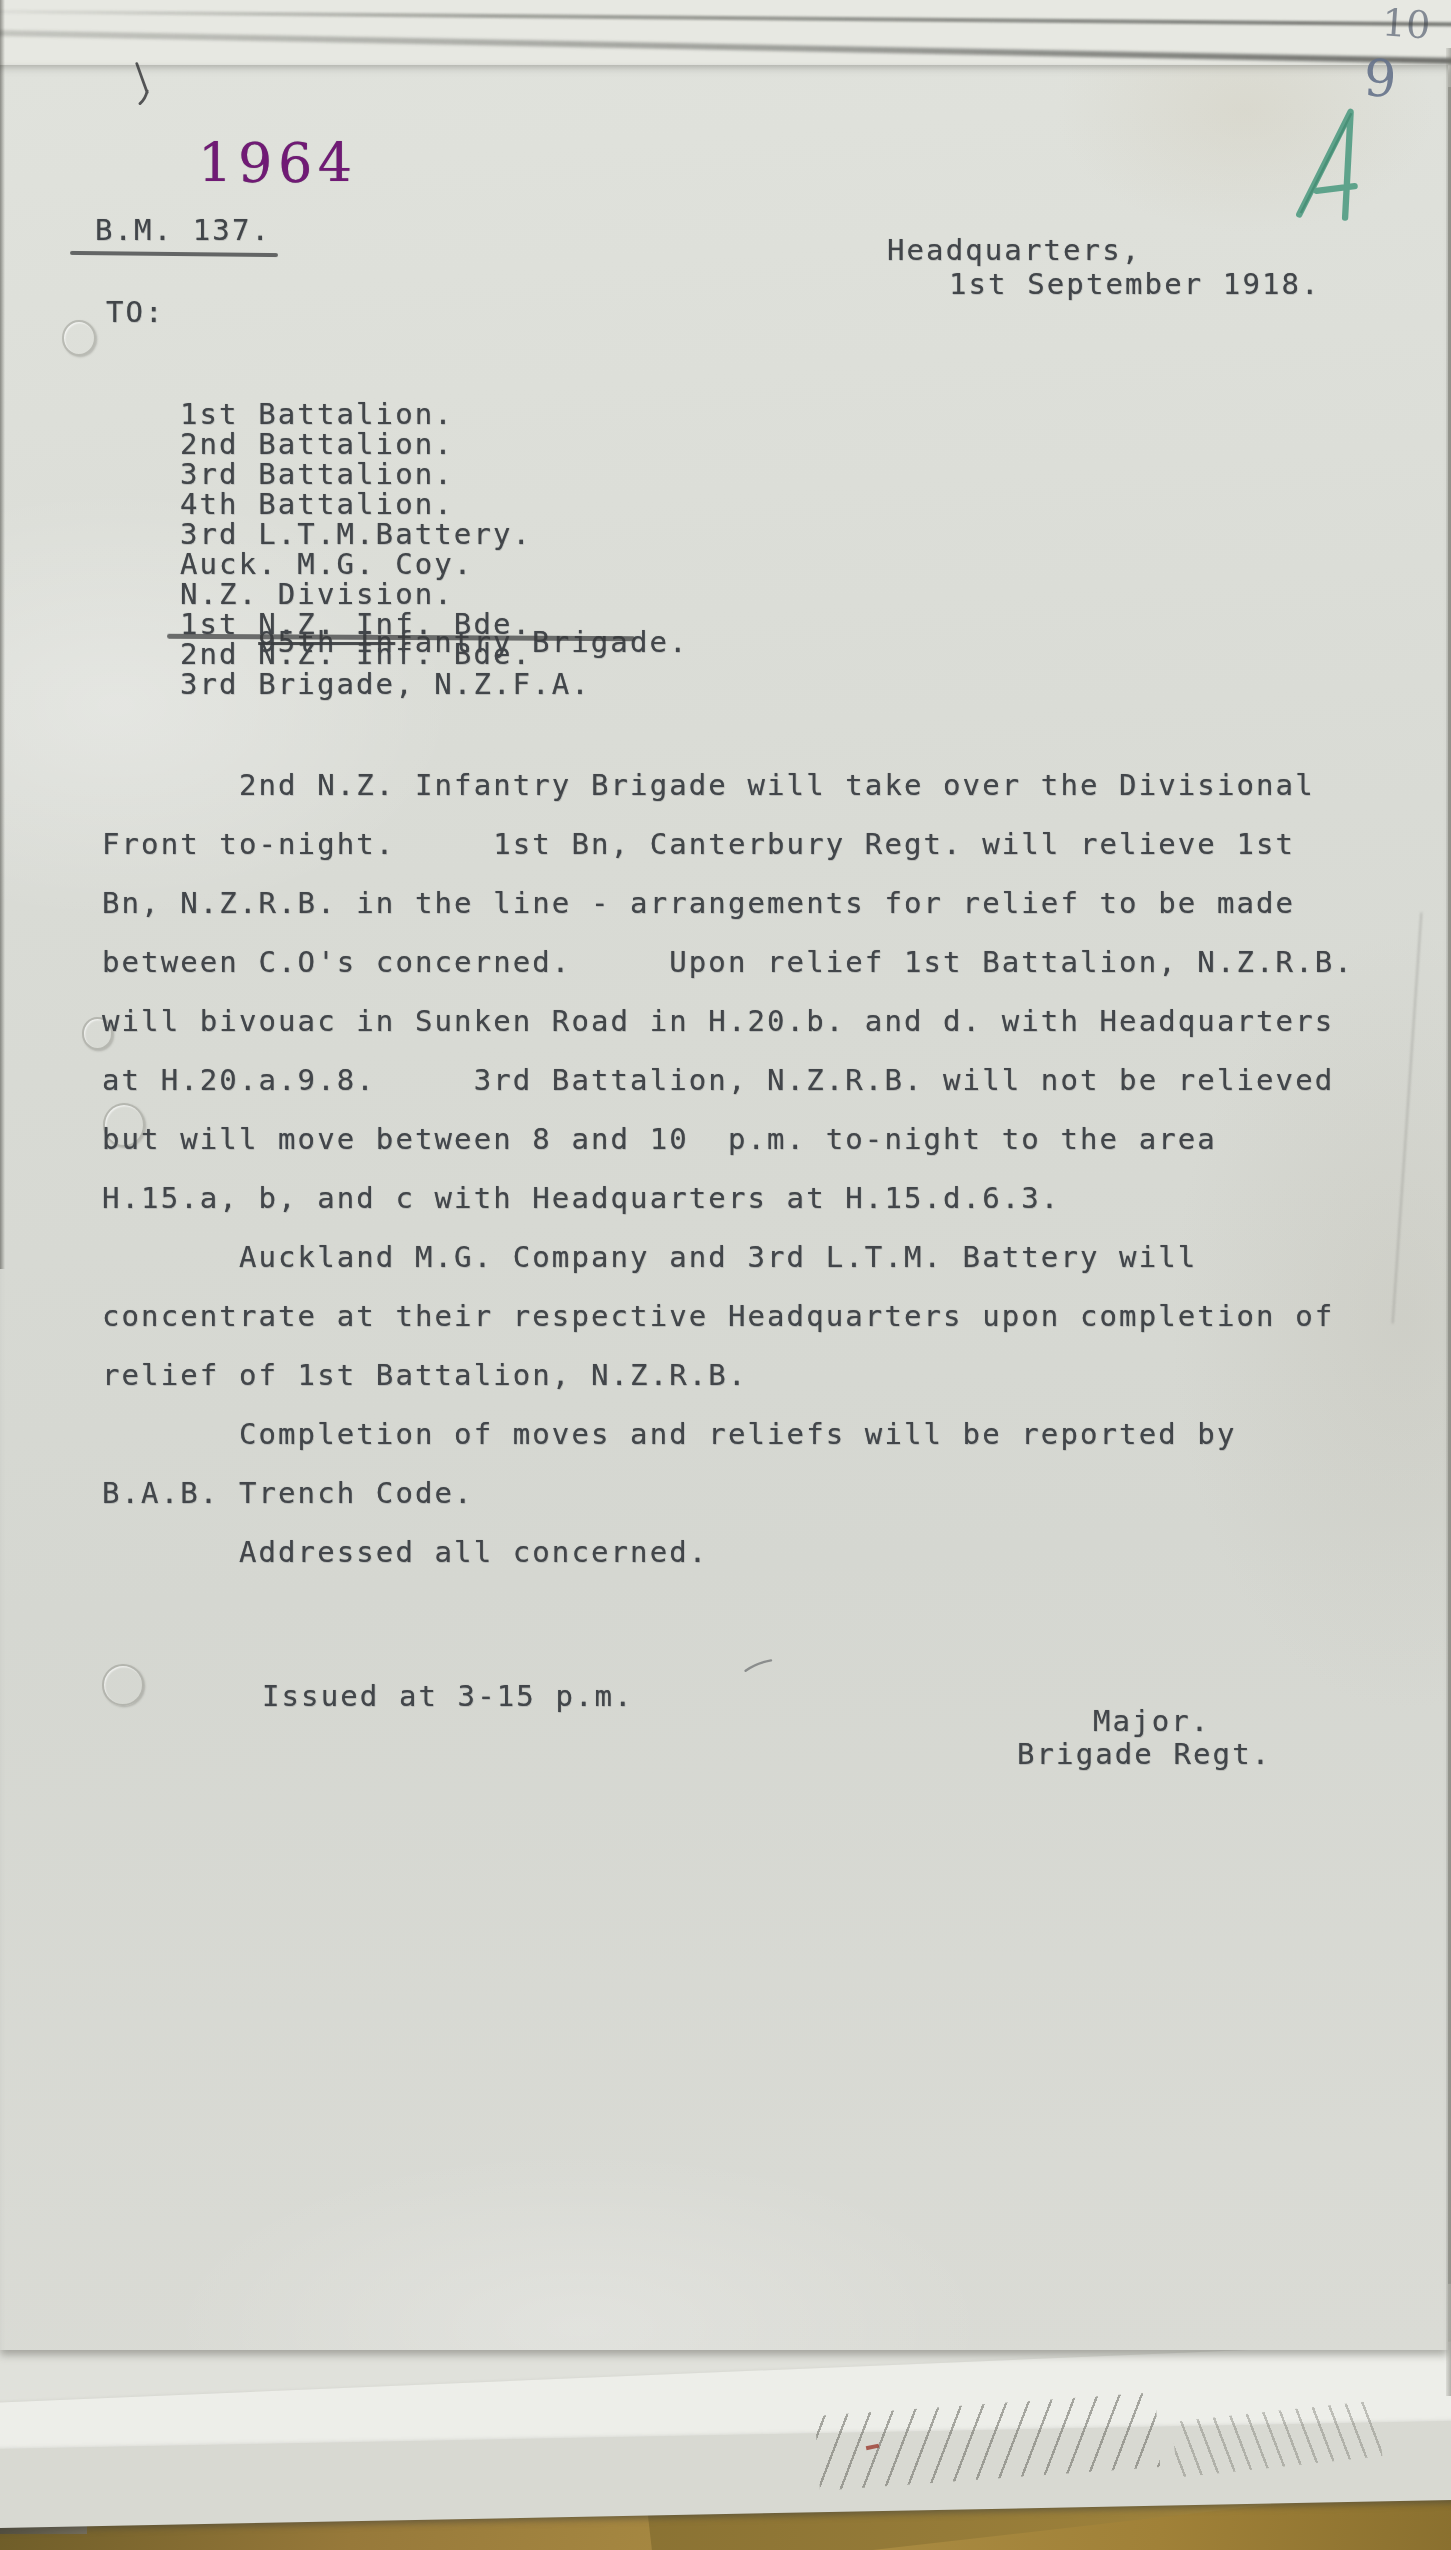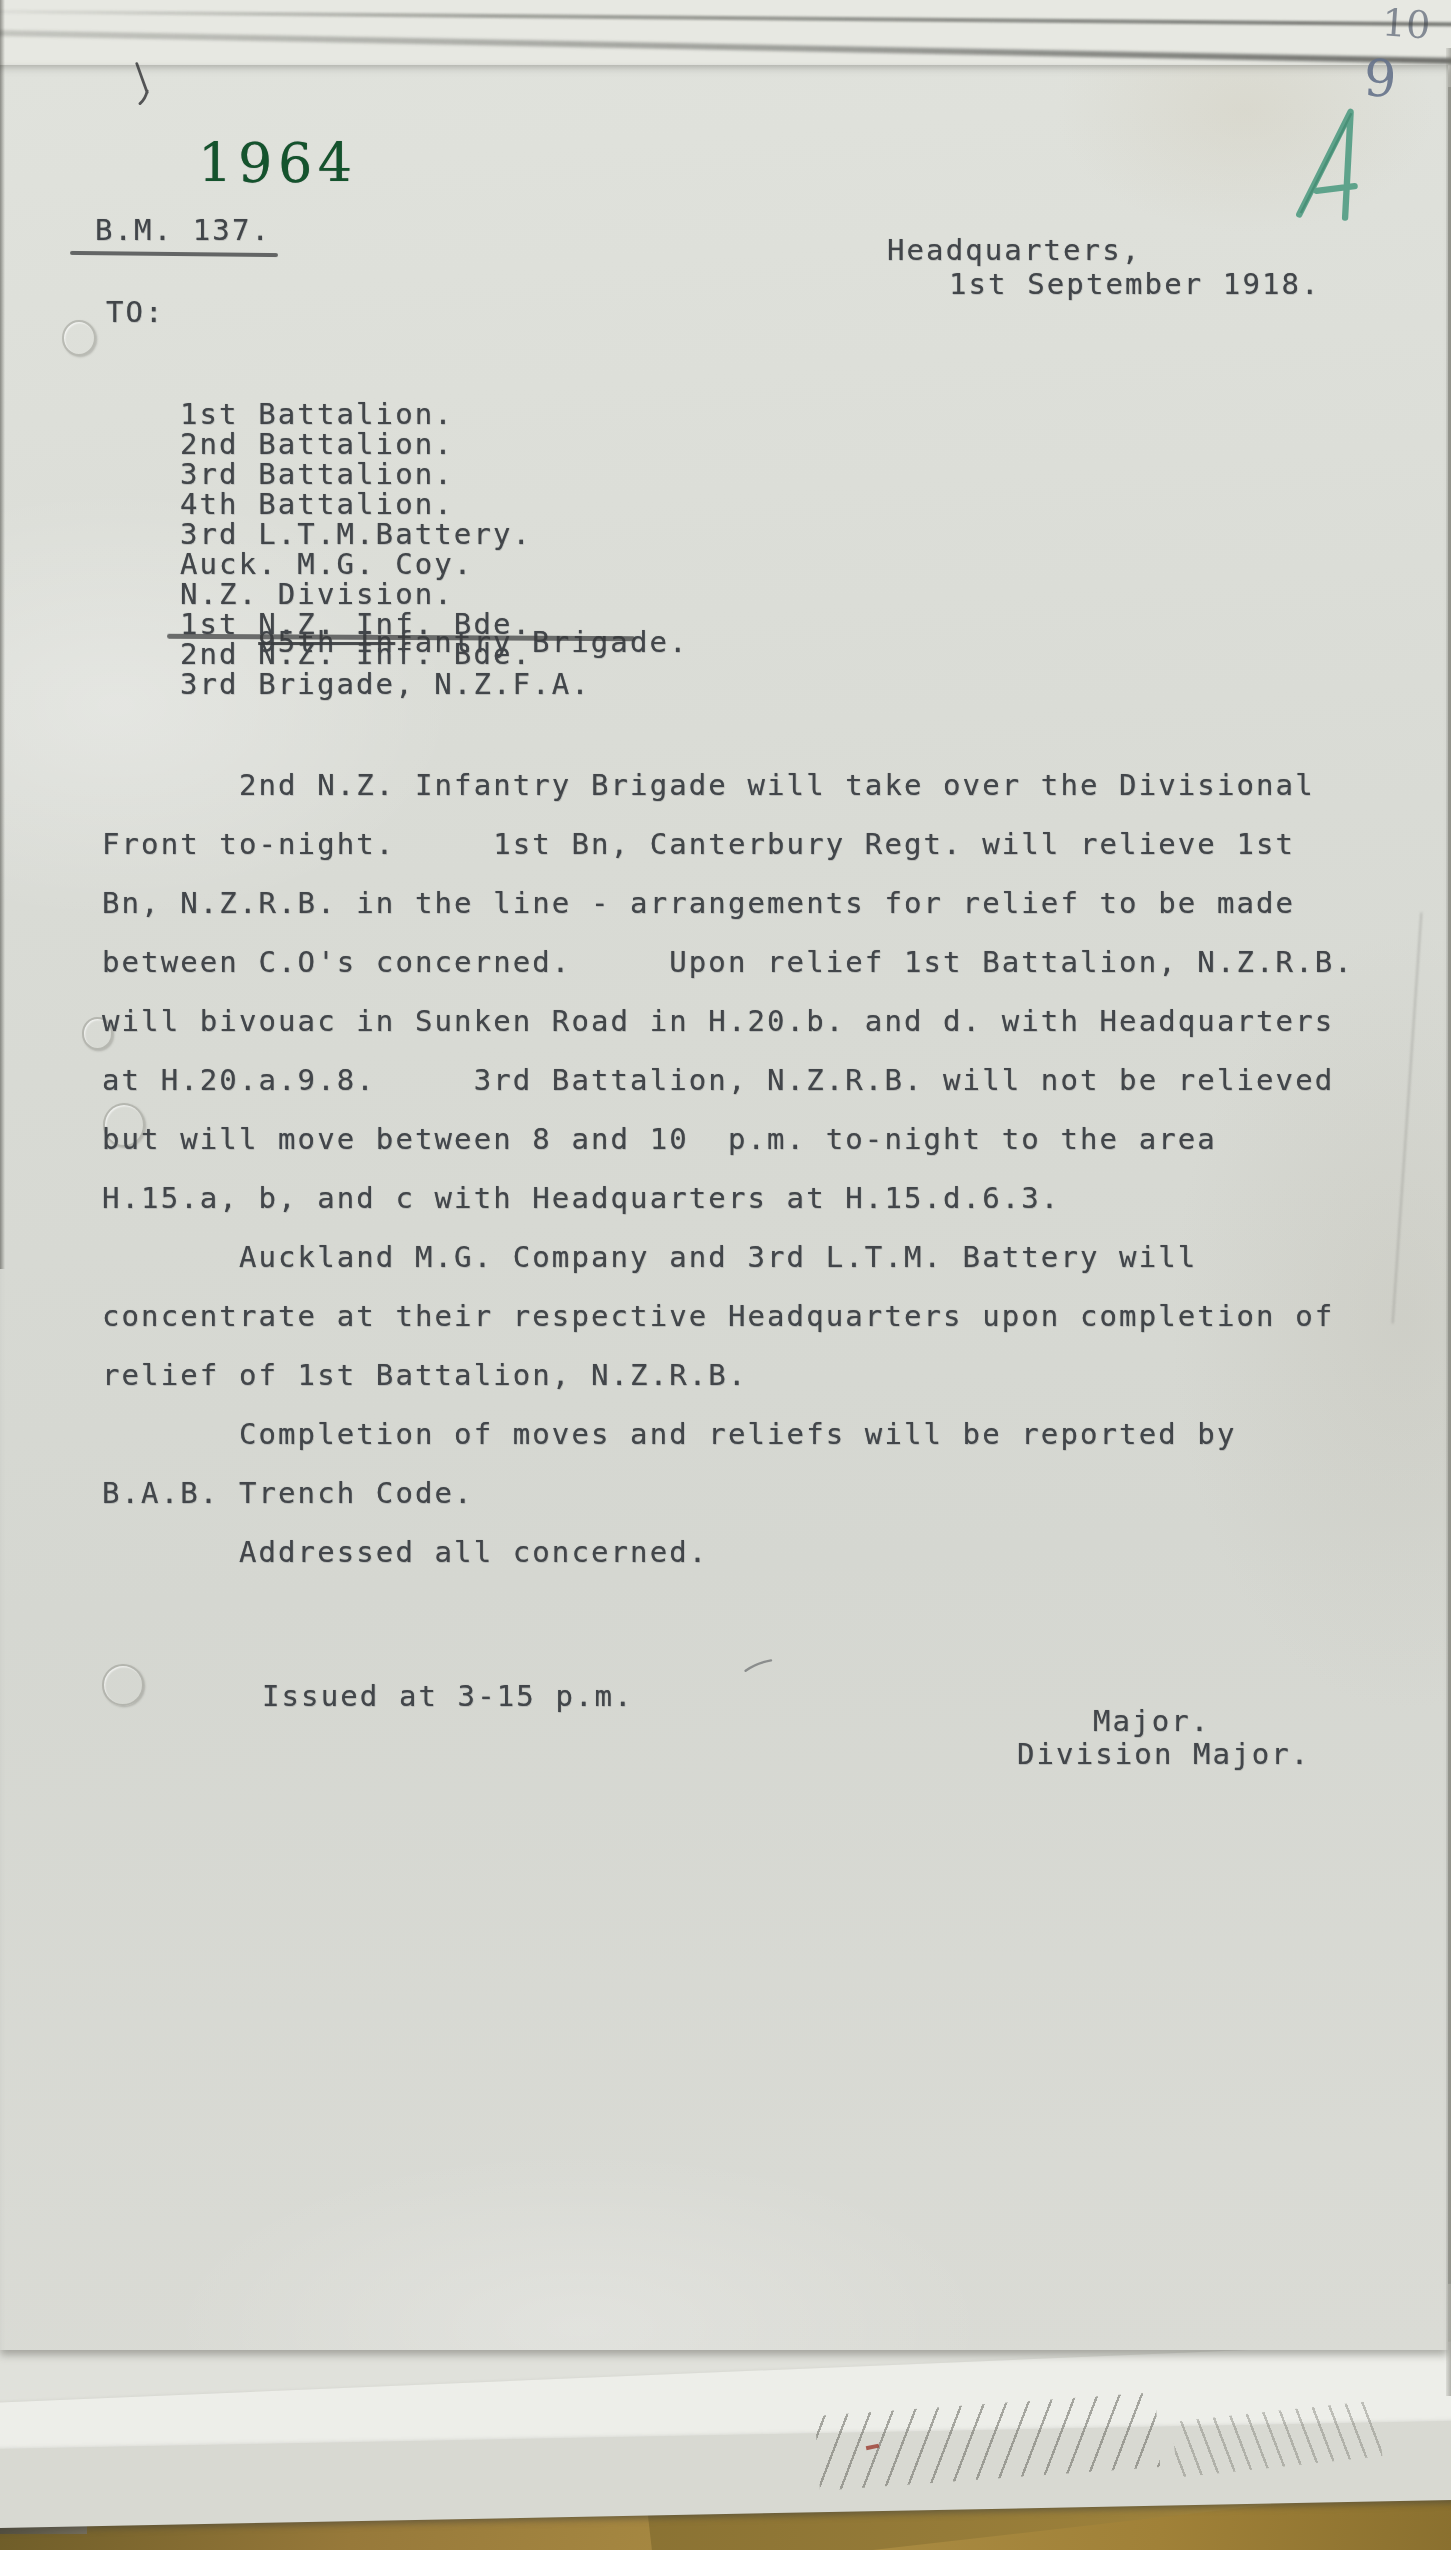--- a/index.html
+++ b/index.html
@@ -75,21 +75,21 @@
   .squiggle{position:absolute;left:132px;top:62px;}
   .tick{position:absolute;left:744px;top:1658px;opacity:.6;}
 
   
   .tw{font-size:29px;letter-spacing:2.1px;color:#42464a;line-height:1.2;
       text-shadow:0 0 0.8px rgba(66,70,74,.55), 0.6px 0.6px 0 rgba(66,70,74,.16);
       white-space:pre-wrap;}
   .abs{position:absolute;}
 
   .doc-number{left:198px;top:132px;font-family:"DejaVu Serif",serif;font-size:54px;
-    letter-spacing:5.6px;color:#14532d;text-shadow:0 0 0.8px rgba(47,50,52,.6);}
+    letter-spacing:5.6px;color:#701a75;text-shadow:0 0 0.8px rgba(47,50,52,.6);}
   .doc-title{left:371px;top:155px;}
   .reference{left:77px;top:213px;margin-left:18px;}
   .ref-underline{position:absolute;left:70px;top:252px;width:208px;height:4px;
     background:rgba(58,60,62,.75);border-radius:2.4px;transform:rotate(.6deg);filter:blur(0.3px);}
   .place{left:887px;top:233px;}
   .date{left:949px;top:267px;}
 
   .to-label{left:106px;top:295px;}
   .to-list{position:absolute;left:180px;top:295px;}
   .to-item{height:30px;line-height:30px;}
@@ -179,16 +179,16 @@
 will bivouac in Sunken Road in H.20.b. and d. with Headquarters
 at H.20.a.9.8.     3rd Battalion, N.Z.R.B. will not be relieved
 but will move between 8 and 10  p.m. to-night to the area
 H.15.a, b, and c with Headquarters at H.15.d.6.3.</div><div class="para">       Auckland M.G. Company and 3rd L.T.M. Battery will
 concentrate at their respective Headquarters upon completion of
 relief of 1st Battalion, N.Z.R.B.</div><div class="para">       Completion of moves and reliefs will be reported by
 B.A.B. Trench Code.</div><div class="para">       Addressed all concerned.</div></div>
 
   <div class="abs tw issued">Issued at 3-15 p.m.</div>
   <div class="abs tw sig-rank">Major.</div>
-  <div class="abs tw sig-role">Division Major.</div>
+  <div class="abs tw sig-role">Brigade Regt.</div>
 
 </div>
 
 
 </body></html>

